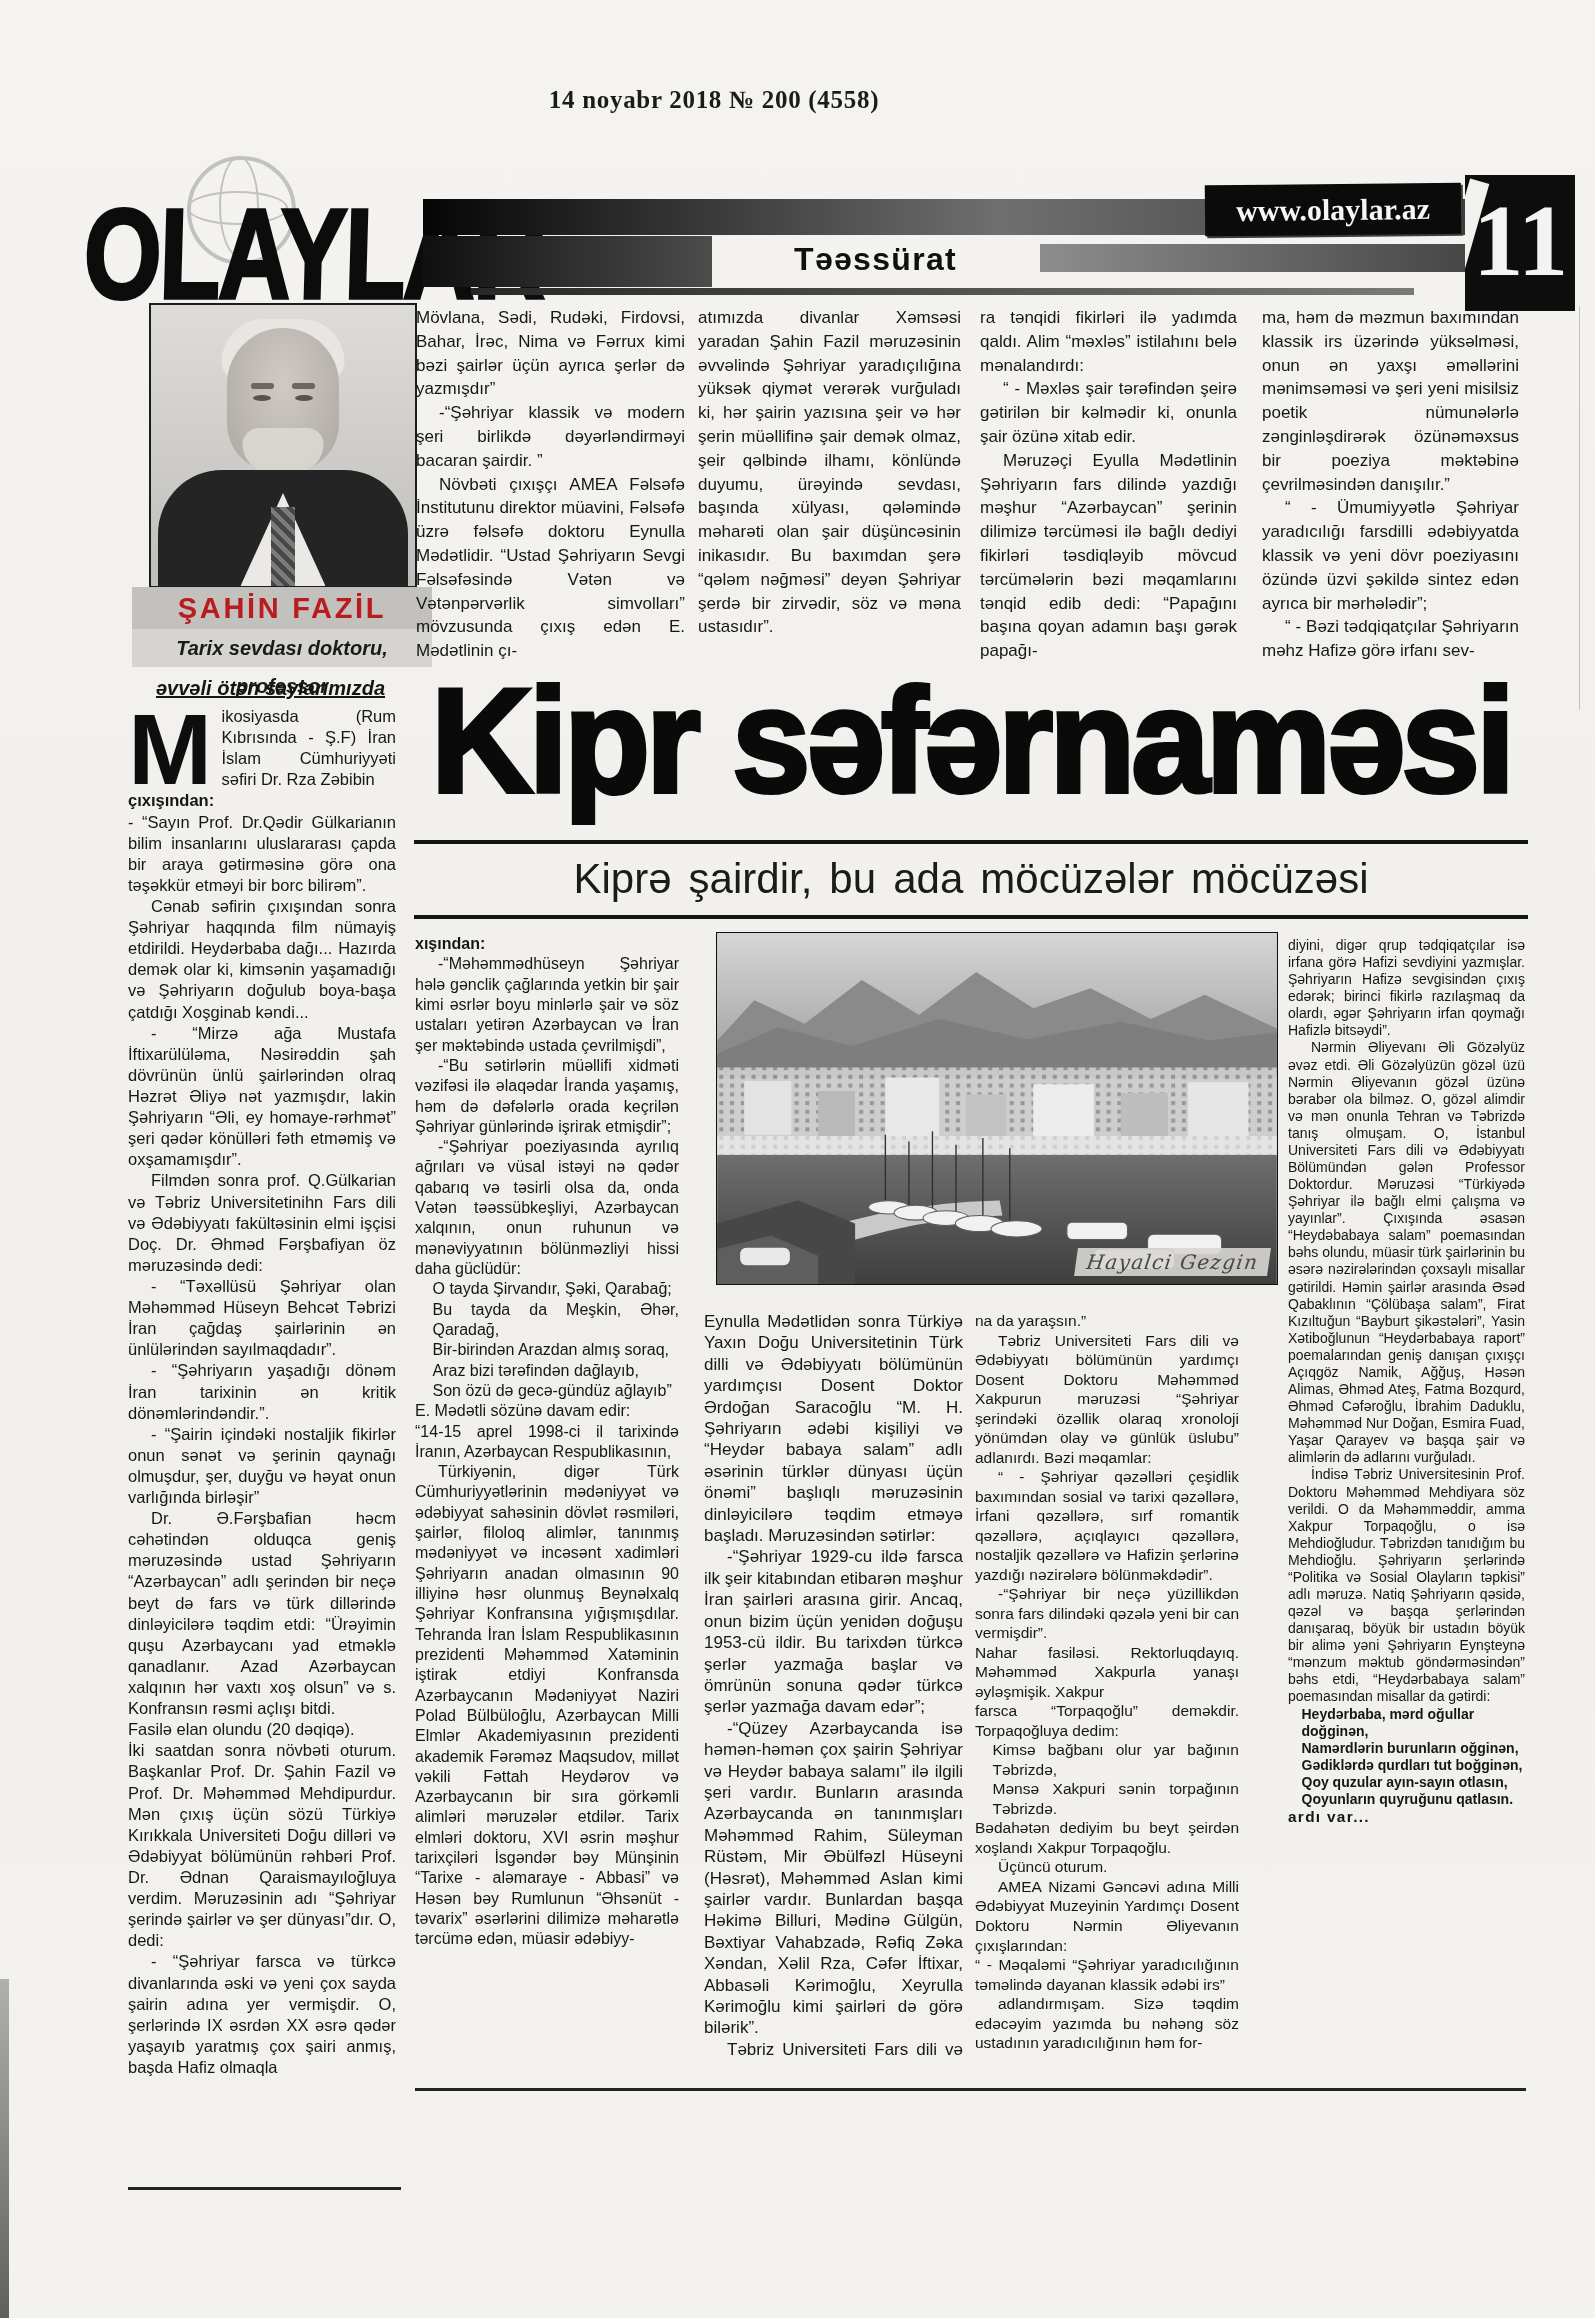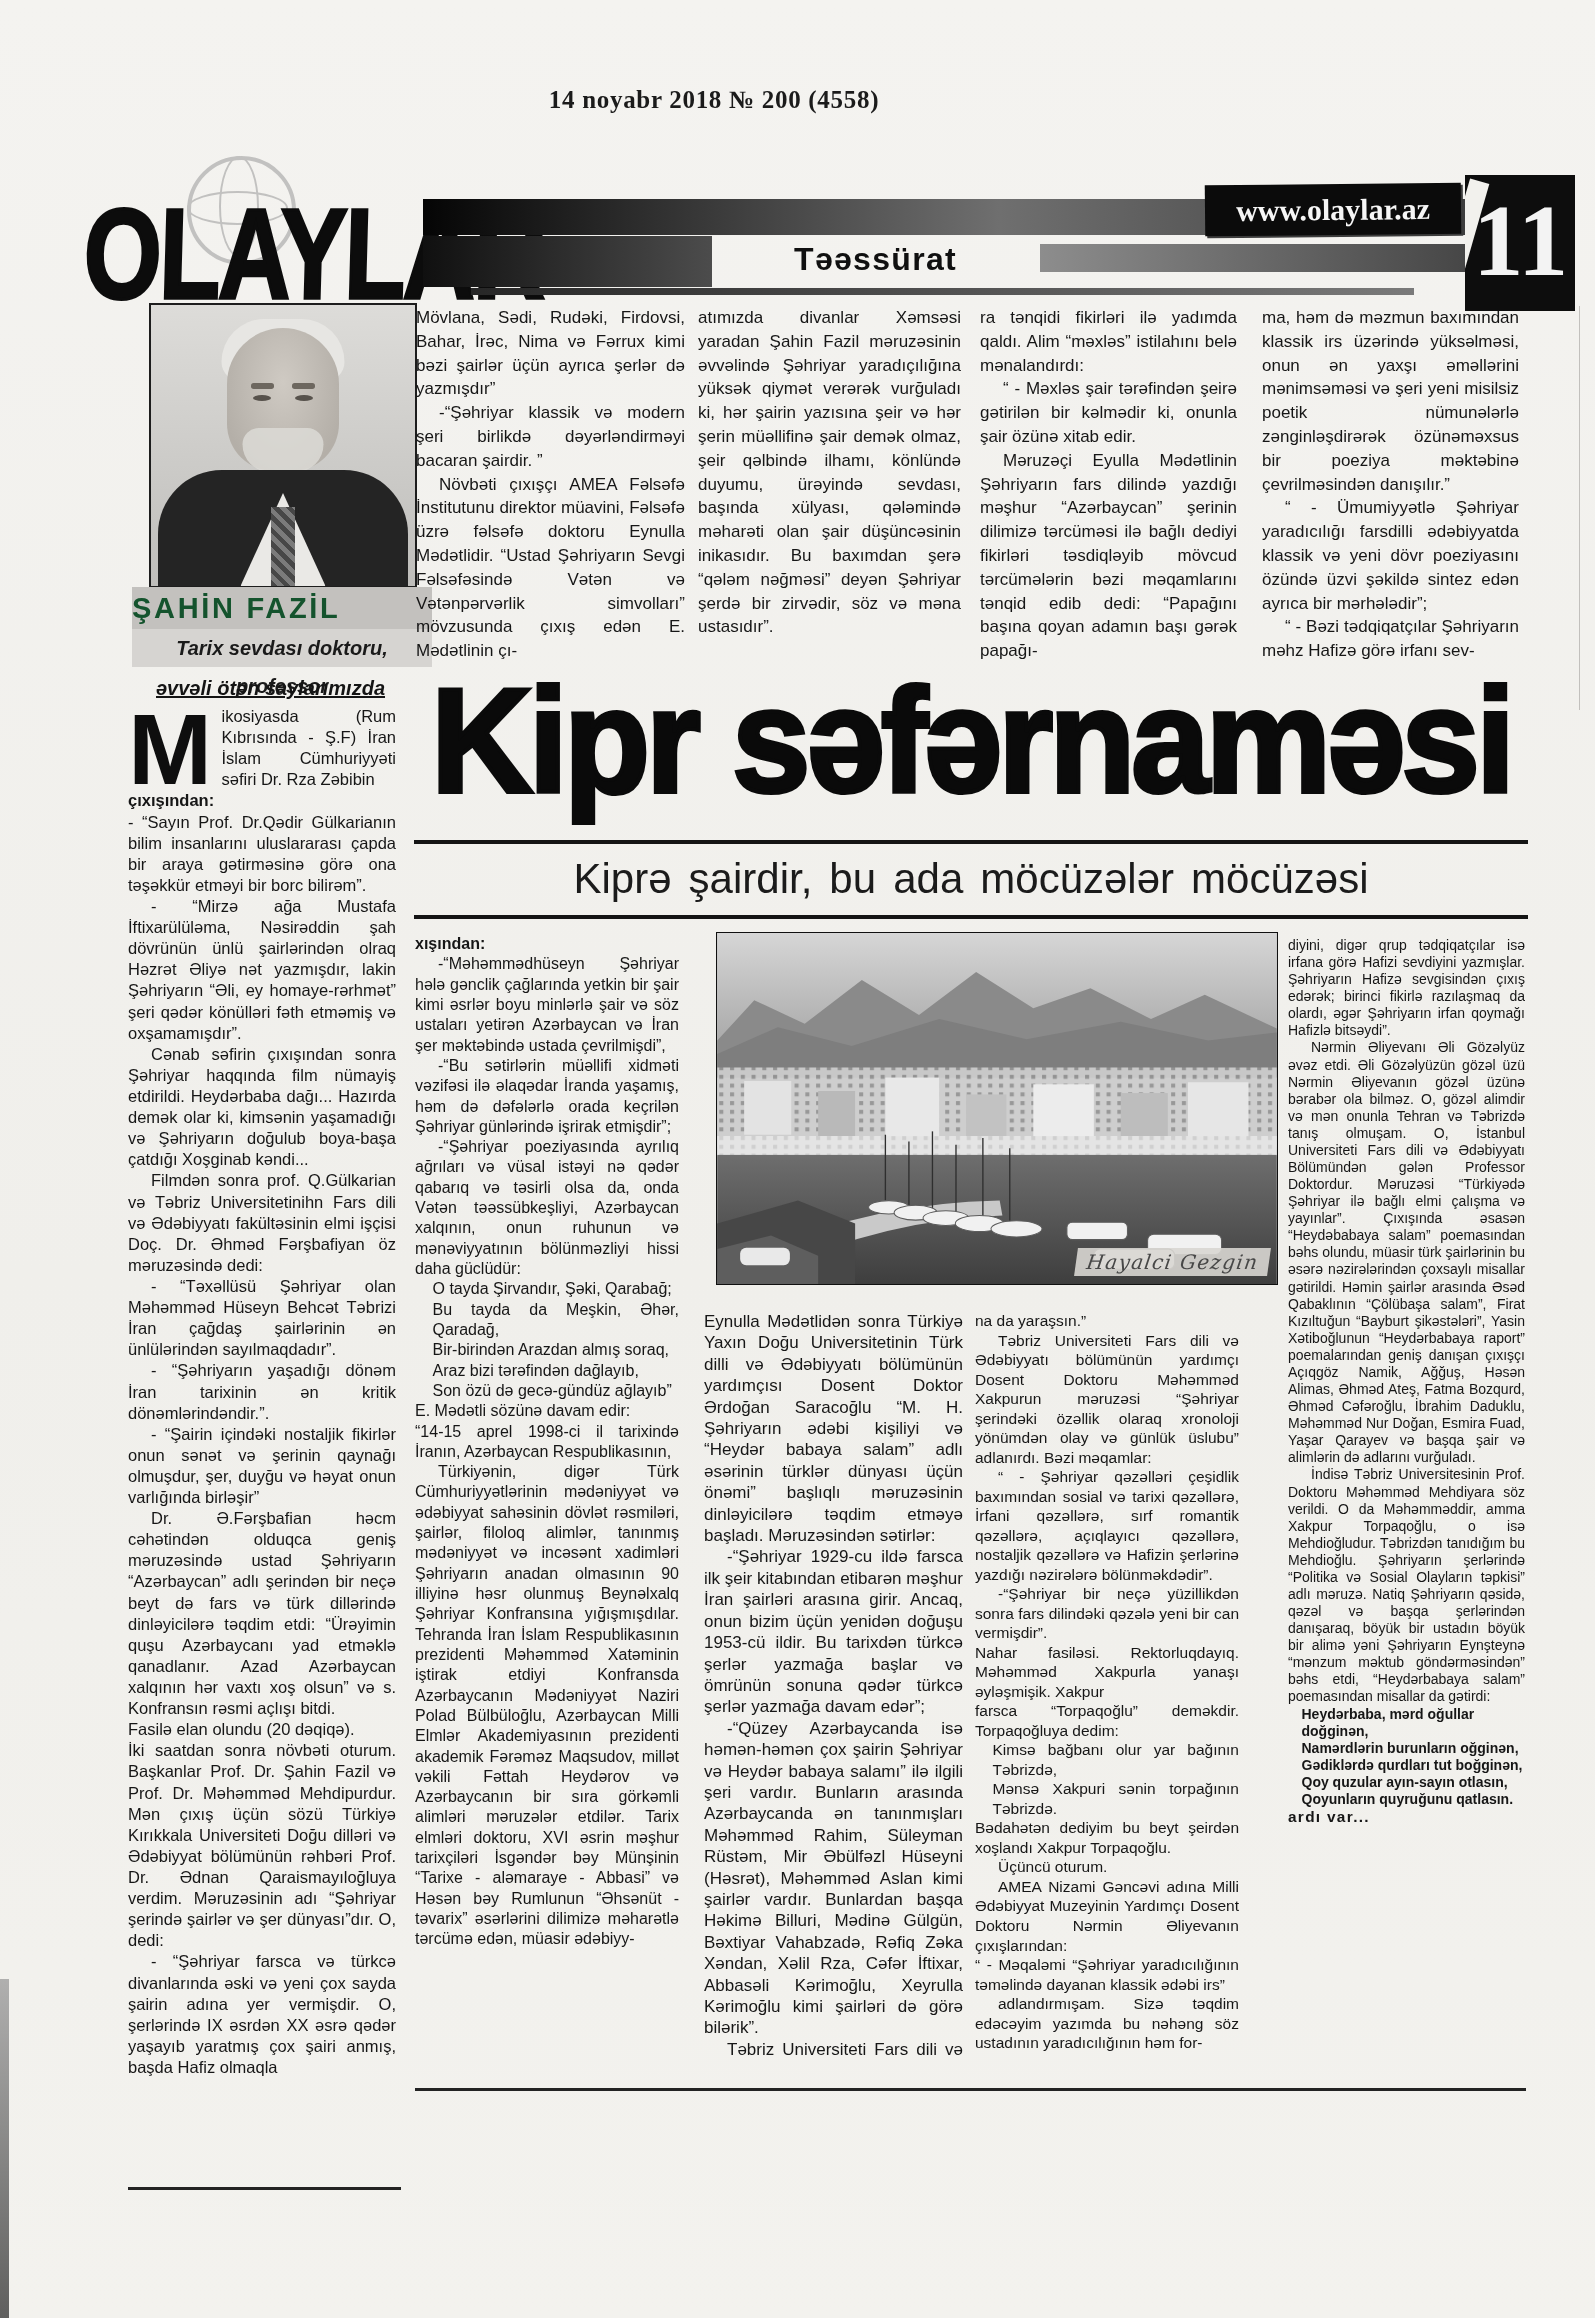--- a/index.html
+++ b/index.html
@@ -61,21 +61,21 @@
   .p-brow{position:absolute;top:78px;width:23px;height:6px;background:#6d675f;border-radius:2.7px;}
   .p-brow.l{left:calc(50% - 32px);} .p-brow.r{left:calc(50% + 9.4px);}
   .p-eye{position:absolute;top:90px;width:17.5px;height:6px;background:#57524c;border-radius:50%;}
   .p-eye.l{left:calc(50% - 30px);} .p-eye.r{left:calc(50% + 12px);}
   .p-beard{position:absolute;left:50%;top:123px;transform:translateX(-50%);width:81px;height:44px;background:#dcdad6;border-radius:20px 20px 34px 34px;opacity:.85;}
   .p-suit{position:absolute;bottom:0;left:50%;transform:translateX(-50%);width:250px;height:116px;background:#242424;border-radius:64px 64px 0 0;}
   .p-shirt{position:absolute;bottom:0;left:50%;transform:translateX(-50%);width:85px;height:93px;background:#eae9e6;clip-path:polygon(50% 0,100% 100%,0 100%);}
   .p-tie{position:absolute;bottom:0;left:50%;transform:translateX(-50%);width:24px;height:79px;
     background:repeating-linear-gradient(45deg,#474747 0 4.7px,#7b7b7b 4.7px 9.4px);}
   .author-name{position:absolute;left:132px;top:587px;width:300px;height:42px;background:#c3c1be;
-    font-size:29px;font-weight:bold;letter-spacing:2.7px;line-height:42px;color:#14532d;}
+    font-size:29px;font-weight:bold;letter-spacing:2.7px;text-align:center;line-height:42px;color:#b91c1c;}
   .author-title{position:absolute;left:132px;top:629px;width:300px;height:38px;background:#d6d4d1;
     font-size:20px;font-weight:bold;font-style:italic;text-align:center;line-height:38px;color:#1a1a1a;}
   .author-note{position:absolute;left:156px;top:677px;font-size:20px;font-weight:bold;font-style:italic;
     text-decoration:underline;color:#141414;}
   
   .col{position:absolute;overflow:hidden;text-align:justify;}
   .col p{margin:0;text-indent:23px;}
   .col p.fl{text-indent:0;}
   .col p.b{font-weight:bold;}
   .col p.v{text-indent:0;padding-left:17.5px;}
@@ -237,22 +237,22 @@
       <path d="M0,470 L80,450 L150,480 L150,522 L0,522 Z" fill="#5e5e5e"></path>
       <rect x="34" y="468" width="74" height="26" rx="9" fill="#e9e9e9"></rect>
     </svg>
     <div class="watermark">Hayalci Gezgin</div>
   </figure>
 
   <div class="col acol1">
       <p class="fl"><span class="dropcap">M</span>ikosiyasda (Rum Kıbrısında - Ş.F) İran İslam Cümhuriyyəti səfiri Dr. Rza Zəbibin</p>
       <p class="fl b">çıxışından:</p>
       <p class="fl">- “Sayın Prof. Dr.Qədir Gülkarianın bilim insanlarını uluslararası çapda bir araya gətirməsinə görə ona təşəkkür etməyi bir borc bilirəm”.</p>
+      <p>Cənab səfirin çıxışından sonra Şəhriyar haqqında film nümayiş etdirildi. Heydərbaba dağı... Hazırda demək olar ki, kimsənin yaşamadığı və Şəhriyarın doğulub boya-başa çatdığı Xoşginab kəndi...</p>
       <p>- “Mirzə ağa Mustafa İftixarülüləma, Nəsirəddin şah dövrünün ünlü şairlərindən olraq Həzrət Əliyə nət yazmışdır, lakin Şəhriyarın “Əli, ey homaye-rərhmət” şeri qədər könülləri fəth etməmiş və oxşamamışdır”.</p>
-      <p>Cənab səfirin çıxışından sonra Şəhriyar haqqında film nümayiş etdirildi. Heydərbaba dağı... Hazırda demək olar ki, kimsənin yaşamadığı və Şəhriyarın doğulub boya-başa çatdığı Xoşginab kəndi...</p>
       <p>Filmdən sonra prof. Q.Gülkarian və Təbriz Universitetinihn Fars dili və Ədəbiyyatı fakültəsinin elmi işçisi Doç. Dr. Əhməd Fərşbafiyan öz məruzəsində dedi:</p>
       <p>- “Təxəllüsü Şəhriyar olan Məhəmməd Hüseyn Behcət Təbrizi İran çağdaş şairlərinin ən ünlülərindən sayılmaqdadır”.</p>
       <p>- “Şəhriyarın yaşadığı dönəm İran tarixinin ən kritik dönəmlərindəndir.”.</p>
       <p>- “Şairin içindəki nostaljik fikirlər onun sənət və şerinin qaynağı olmuşdur, şer, duyğu və həyat onun varlığında birləşir”</p>
       <p>Dr. Ə.Fərşbafian həcm cəhətindən olduqca geniş məruzəsində ustad Şəhriyarın “Azərbaycan” adlı şerindən bir neçə beyt də fars və türk dillərində dinləyicilərə təqdim etdi: “Ürəyimin quşu Azərbaycanı yad etməklə qanadlanır. Azad Azərbaycan xalqının hər vaxtı xoş olsun” və s. Konfransın rəsmi açlışı bitdi.</p>
       <p class="fl">Fasilə elan olundu (20 dəqiqə).</p>
       <p class="fl">İki saatdan sonra növbəti oturum. Başkanlar Prof. Dr. Şahin Fazil və Prof. Dr. Məhəmməd Mehdipurdur. Mən çıxış üçün sözü Türkiyə Kırıkkala Universiteti Doğu dilləri və Ədəbiyyat bölümünün rəhbəri Prof. Dr. Ədnan Qaraismayıloğluya verdim. Məruzəsinin adı “Şəhriyar şerində şairlər və şer dünyası”dır. O, dedi:</p>
       <p>- “Şəhriyar farsca və türkcə divanlarında əski və yeni çox sayda şairin adına yer vermişdir. O, şerlərində IX əsrdən XX əsrə qədər yaşayıb yaratmış çox şairi anmış, başda Hafiz olmaqla</p>
     </div>
   <div class="col acol2">

